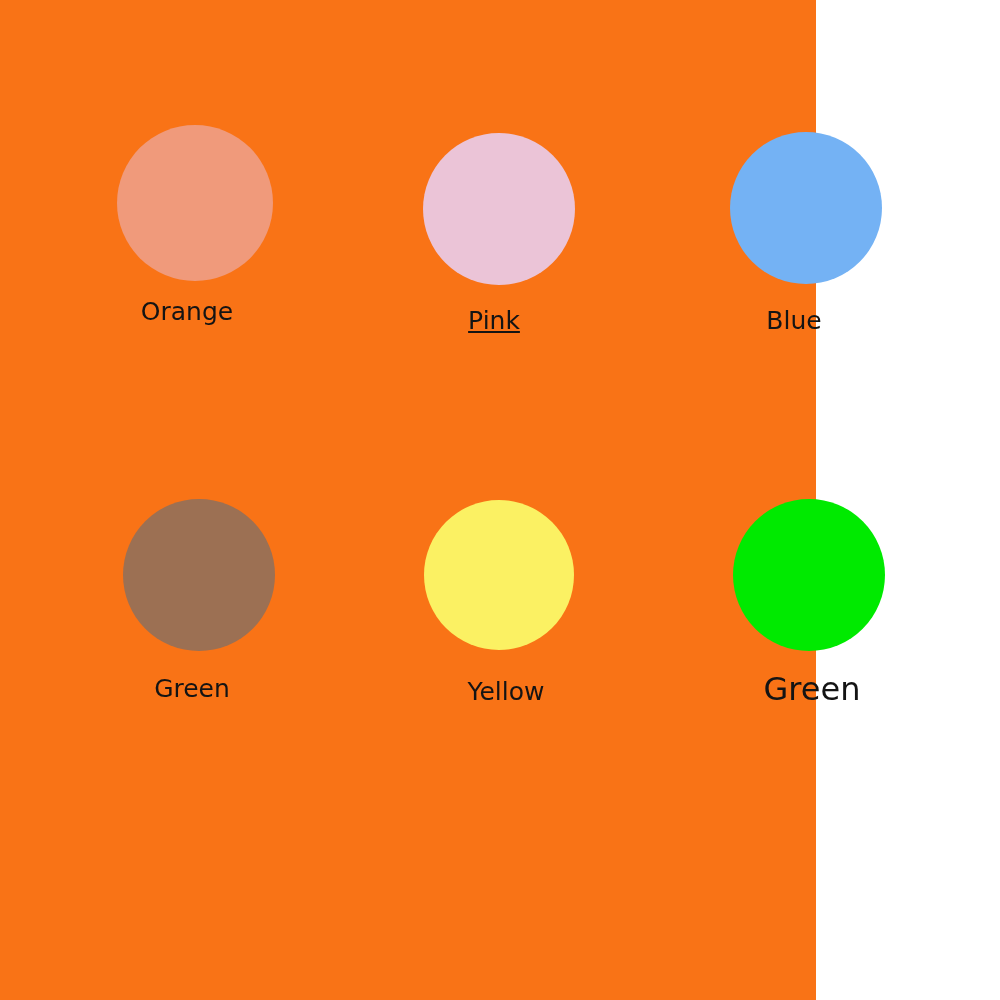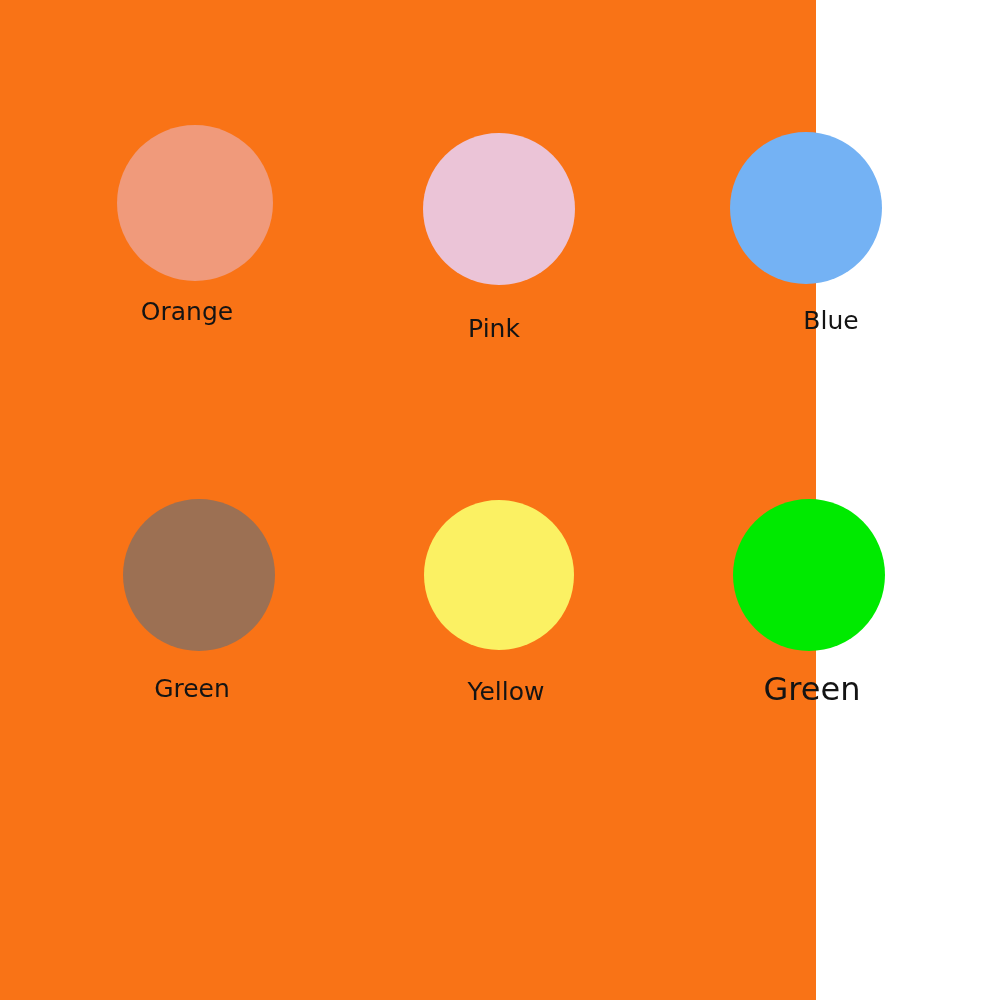--- a/index.html
+++ b/index.html
@@ -43,25 +43,25 @@
 </head>
 <body>
 
 <div id="canvas" style="background: #f97316; width: 816px; height: 1000px;">
     <div class="swatch-group" style="left: 0px; top: 0px;">
       <div class="swatch-circle" style="left: 117px; top: 125px; width: 156px; height: 156px; background: rgb(240, 154, 123);"></div>
       <div class="swatch-label" style="left: 187px; top: 299px; font-size: 25px; color: rgb(20, 20, 20);">Orange</div>
     </div>
     <div class="swatch-group" style="left: 0px; top: 0px;">
       <div class="swatch-circle" style="left: 423px; top: 133px; width: 152px; height: 152px; background: rgb(235, 196, 215);"></div>
-      <div class="swatch-label" style="left: 494px; top: 316px; font-size: 25px; color: rgb(20, 20, 20);">Pink</div>
+      <div class="swatch-label" style="left: 494px; top: 308px; font-size: 25px; color: rgb(20, 20, 20); text-decoration: underline;">Pink</div>
     </div>
     <div class="swatch-group" style="left: 0px; top: 0px;">
       <div class="swatch-circle" style="left: 730px; top: 132px; width: 152px; height: 152px; background: rgb(116, 178, 244);"></div>
-      <div class="swatch-label" style="left: 831px; top: 308px; font-size: 25px; color: rgb(20, 20, 20);">Blue</div>
+      <div class="swatch-label" style="left: 794px; top: 308px; font-size: 25px; color: rgb(20, 20, 20);">Blue</div>
     </div>
     <div class="swatch-group" style="left: 0px; top: 0px;">
       <div class="swatch-circle" style="left: 123px; top: 499px; width: 152px; height: 152px; background: rgb(156, 112, 83);"></div>
       <div class="swatch-label" style="left: 192px; top: 676px; font-size: 25px; color: rgb(20, 20, 20);">Green</div>
     </div>
     <div class="swatch-group" style="left: 0px; top: 0px;">
       <div class="swatch-circle" style="left: 424px; top: 500px; width: 150px; height: 150px; background: rgb(251, 241, 99);"></div>
       <div class="swatch-label" style="left: 506px; top: 679px; font-size: 25px; color: rgb(20, 20, 20);">Yellow</div>
     </div>
     <div class="swatch-group" style="left: 0px; top: 0px;">

